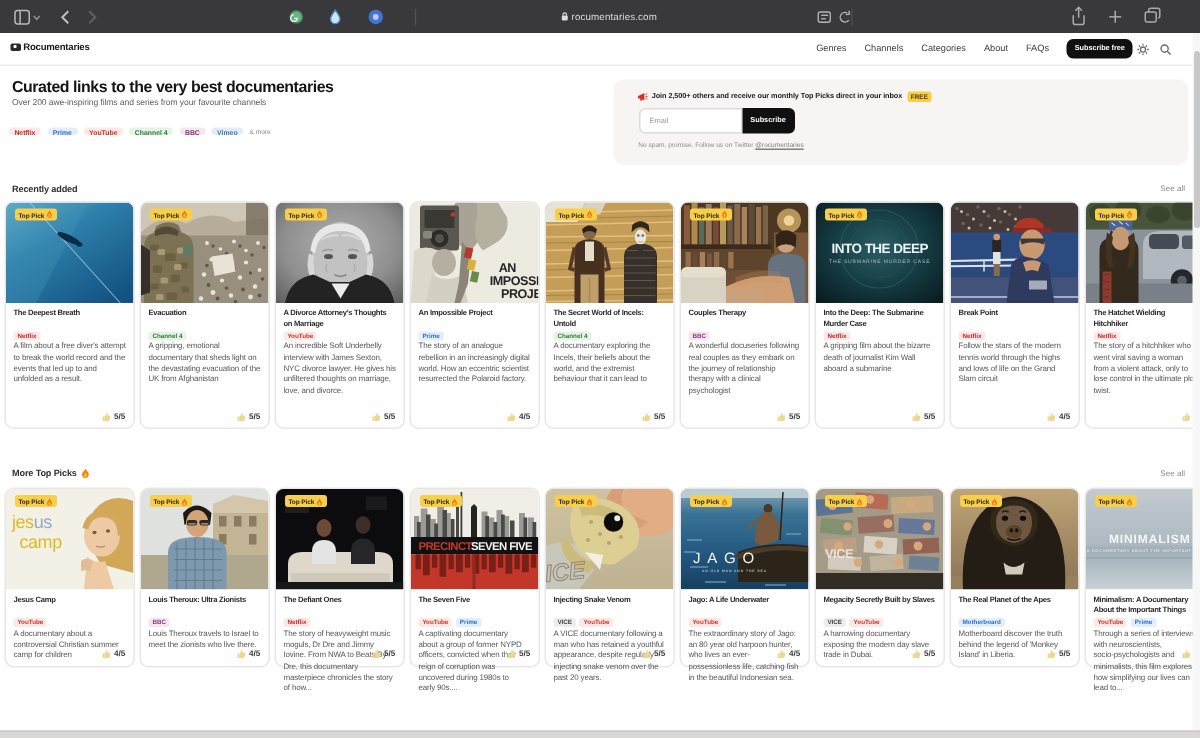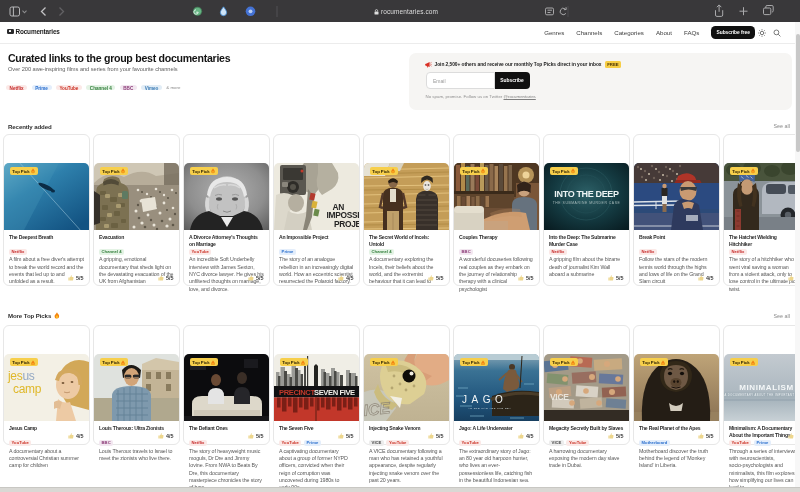--- a/index.html
+++ b/index.html
@@ -67,21 +67,21 @@
   align-items:center; letter-spacing:-0.1px; }
 .sechead .sa { font-size:5.4px; color:#8a8a8a; }
 .row { position:absolute; left:3px; display:flex; gap:3px; }
 
 
 .card { width:87px; border:1px solid #e7e7e7; border-radius:6px; background:#fff;
   position:relative; flex:none; }
 .r1 .card { height:152.5px; }
 .r2 .card { height:120px; }
 .r2 .rate { bottom:5px; }
-.cimg { height:67px; border-radius:5px 5px 0 0; overflow:hidden; position:relative;margin-top:28px; }
+.cimg { height:67px; border-radius:5px 5px 0 0; overflow:hidden; position:relative; }
 .cimg svg { display:block; }
 .badge { position:absolute; top:4.5px; left:5.5px; background:#f7cf4b; border-radius:2px;
   height:8px; display:flex; align-items:center; padding:0 2.8px; gap:1.5px; }
 .badge span { font-size:4.3px; font-weight:bold; color:#2e2405; letter-spacing:-0.05px; }
 .cbody { padding:4.2px 5px 0 5px; }
 .ct { font-size:5.1px; font-weight:bold; color:#2b2b2b; line-height:7.35px; margin-bottom:0;
   letter-spacing:-0.2px; min-height:14.7px; }
 .cchips { display:flex; gap:2.5px; margin-top:0.8px; margin-bottom:0; }
 .cchip { font-size:4.2px; padding:0 2.6px; border-radius:2px; font-weight:bold; height:6px;
   line-height:6px; }
@@ -164,21 +164,21 @@
           <line x1="5.9" y1="2.1" x2="6.7" y2="1.3"></line>
         </g>
       </svg>
     <svg width="8" height="8" viewBox="0 0 8 8">
         <circle cx="3.4" cy="3.4" r="2.4" fill="none" stroke="#6b6b6b" stroke-width="0.9"></circle>
         <line x1="5.2" y1="5.2" x2="7.4" y2="7.4" stroke="#6b6b6b" stroke-width="0.9"></line>
       </svg>
   </div>
 </div>
 
-<div class="hero-h1">Curated links to the group best documentaries</div>
+<div class="hero-h1">Curated links to the very best documentaries</div>
 <div class="hero-sub">Over 200 awe-inspiring films and series from your favourite channels</div>
 <div class="chips">
   <span class="chip c-netflix">Netflix</span>
   <span class="chip c-prime">Prime</span>
   <span class="chip c-youtube">YouTube</span>
   <span class="chip c-ch4">Channel 4</span>
   <span class="chip c-bbc">BBC</span>
   <span class="chip c-vimeo">Vimeo</span>
   <span class="more">&amp; more</span>
 </div>

